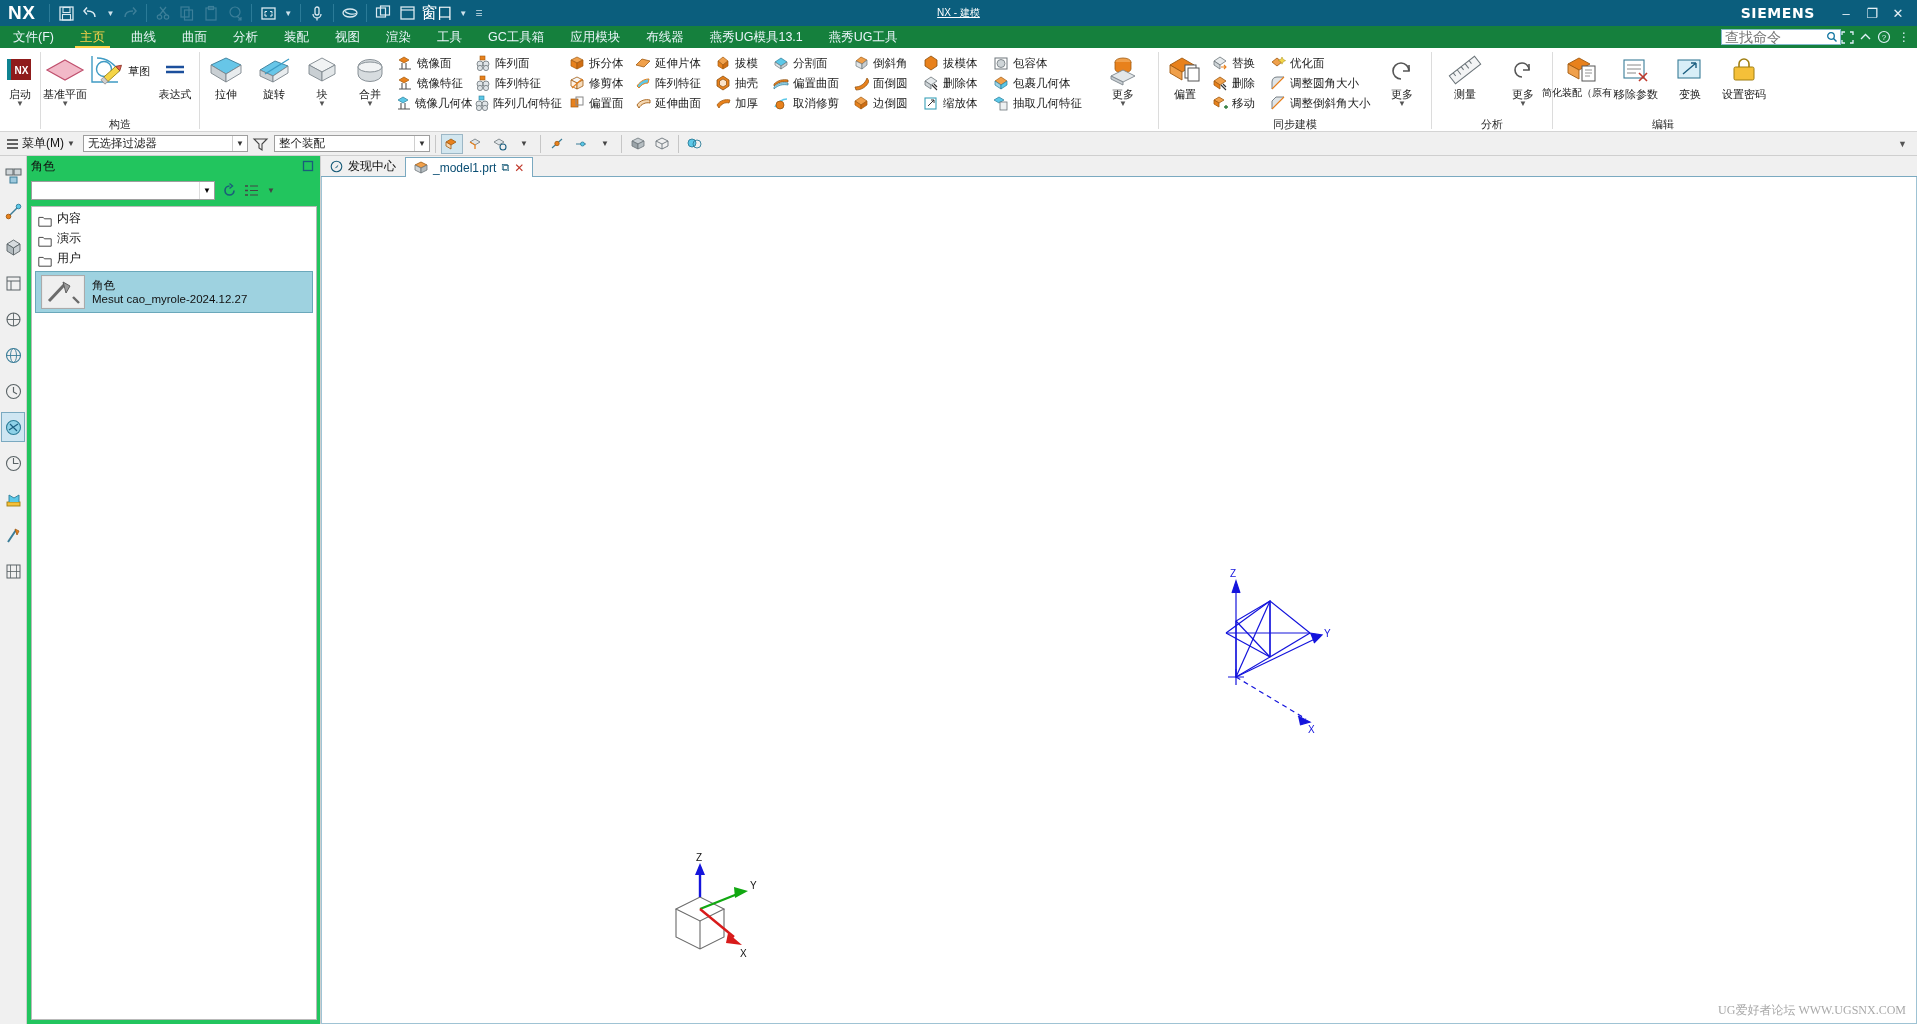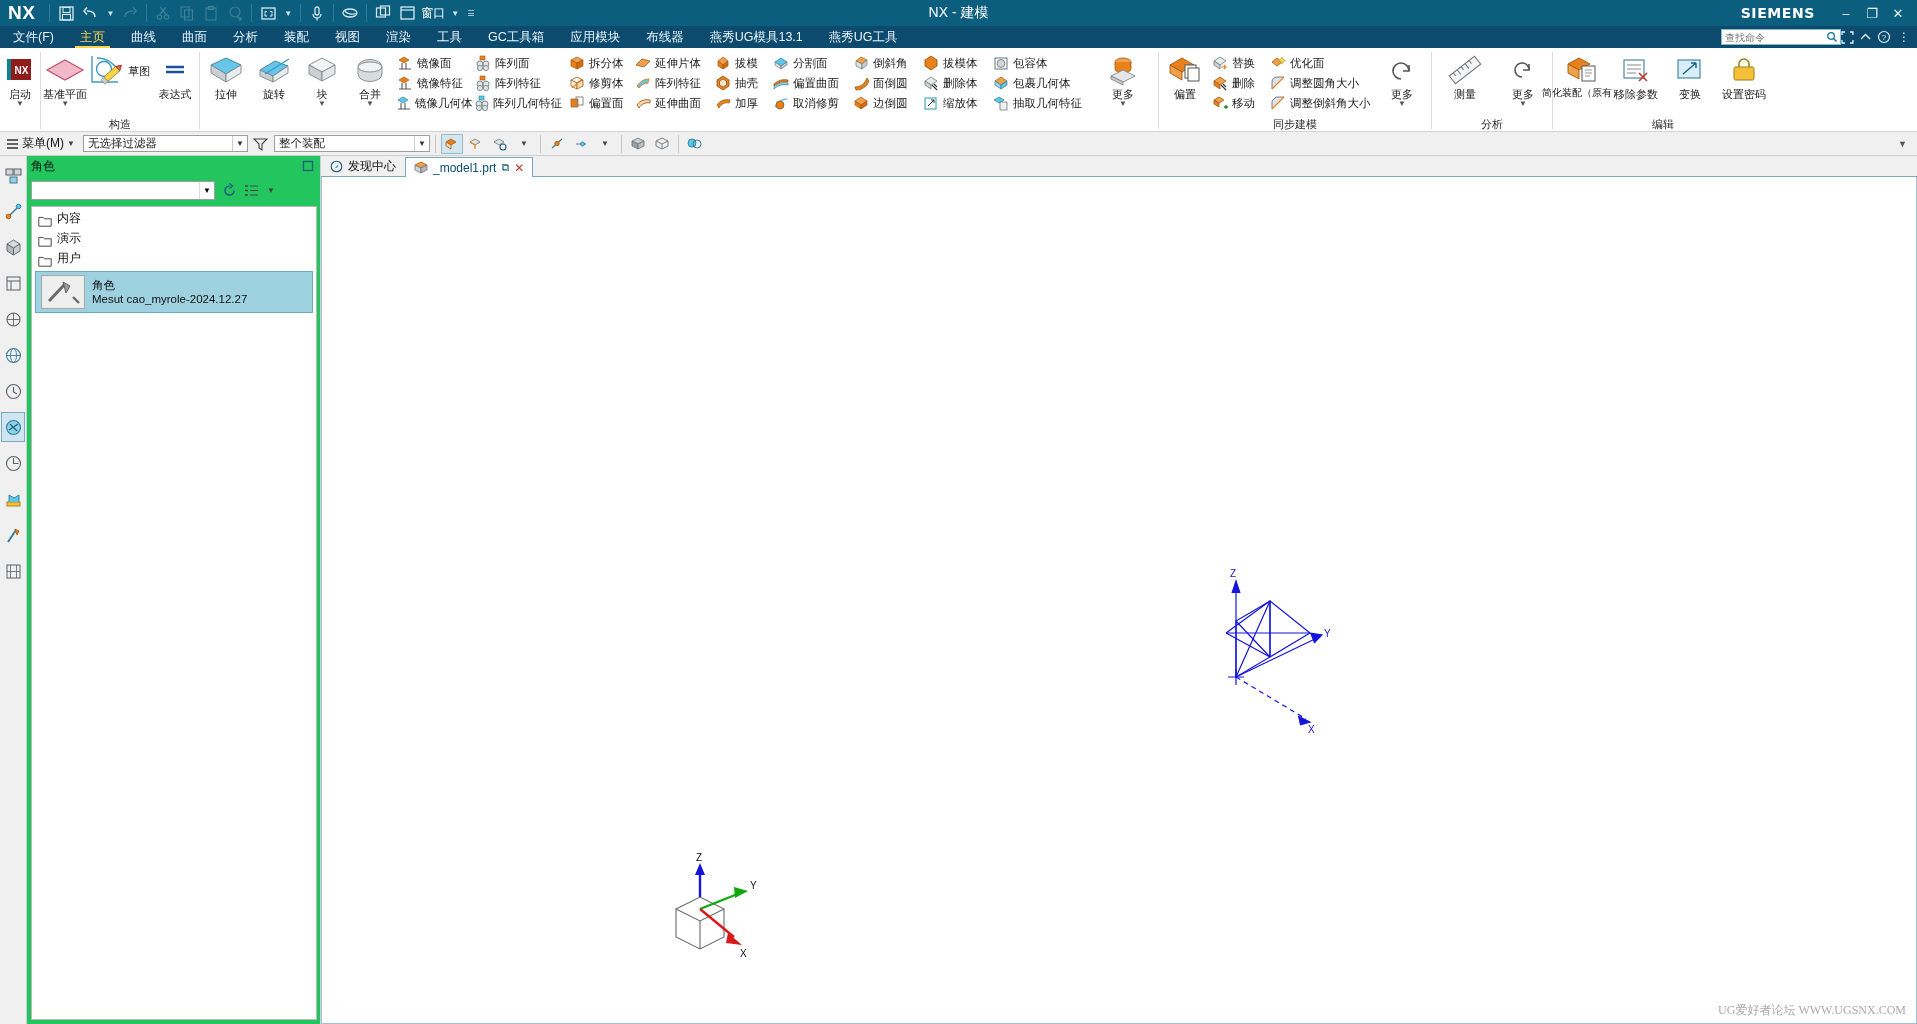--- a/index.html
+++ b/index.html
@@ -19,49 +19,49 @@
     display: flex; align-items: center; position: relative; flex: 0 0 26px;
   }
   .nx-logo { font-weight: bold; font-size: 19px; letter-spacing: .5px; padding: 0 10px 0 8px; color:#fff; }
   .tb-sep { width: 1px; height: 18px; background: #2b7b98; margin: 0 4px; }
   .tb-btn {
     width: 24px; height: 22px; display: flex; align-items: center; justify-content: center;
     color: #dbeaf1; font-size: 14px; cursor: default;
   }
   .tb-btn.dim { color: #3c7f99; }
   .tb-caret { font-size: 8px; color: #cfe3ec; padding: 0 4px; align-self: center; }
-  .tb-win-label { color:#fff; font-size: 12px; padding: 0 2px; }
+  .tb-win-label { color:#fff; font-size: 16px; padding: 0 2px; }
   .title-center {
     position: absolute; left: 0; right: 0; text-align: center;
-    font-size: 14px; color: #ffffff; pointer-events: none;
+    font-size: 10px; color: #ffffff; pointer-events: none; text-decoration: underline;
   }
   .title-right { margin-left: auto; display: flex; align-items: center; padding-right: 6px; z-index:2; }
   .siemens { font-size: 14px; font-weight: bold; letter-spacing: .6px; color:#fff; margin-right: 18px; font-family:"DejaVu Sans", sans-serif;}
   .wctl { width: 26px; text-align: center; color: #e6f1f6; font-size: 13px; }
 
   
   .menubar {
-    height: 22px; background: #0c4a6e; display: flex; align-items: stretch;
+    height: 22px; background: #15803d; display: flex; align-items: stretch;
     flex: 0 0 22px; position: relative;
   }
   .mtab {
     padding: 0 13px; display: flex; align-items: center; color: #eaf4f9;
     font-size: 12.5px; white-space: nowrap; position: relative;
   }
   .mtab.active { color: #ffd24a; }
   .mtab.active:after {
     content:""; position:absolute; left: 8px; right: 8px; bottom: 0; height: 2px; background:#ffd24a;
   }
   .search-wrap { margin-left: auto; display: flex; align-items: center; padding-right: 4px; }
   .search-box {
     width: 120px; height: 16px; background: #ffffff; border: 1px solid #86b9cd;
     display: flex; align-items: center; position: relative;
   }
   .search-box input {
-    border: 0; outline: 0; width: 100%; height: 100%; font-size: 10px; padding: 0 16px 0 3px;
+    border: 0; outline: 0; width: 100%; height: 100%; font-size: 14px; padding: 0 16px 0 3px;
     color: #555; font-family: "Liberation Sans", sans-serif; background: transparent;
   }
   .search-ico { position:absolute; right: 2px; top: 1px; width: 12px; height: 12px; }
   .mb-icon { width: 18px; text-align:center; color:#dff0f7; font-size: 12px; }
 
   
   .ribbon {
     height: 84px; background: #ffffff; border-bottom: 1px solid #d4d4d4;
     display: flex; align-items: stretch; flex: 0 0 84px; position: relative;
   }

